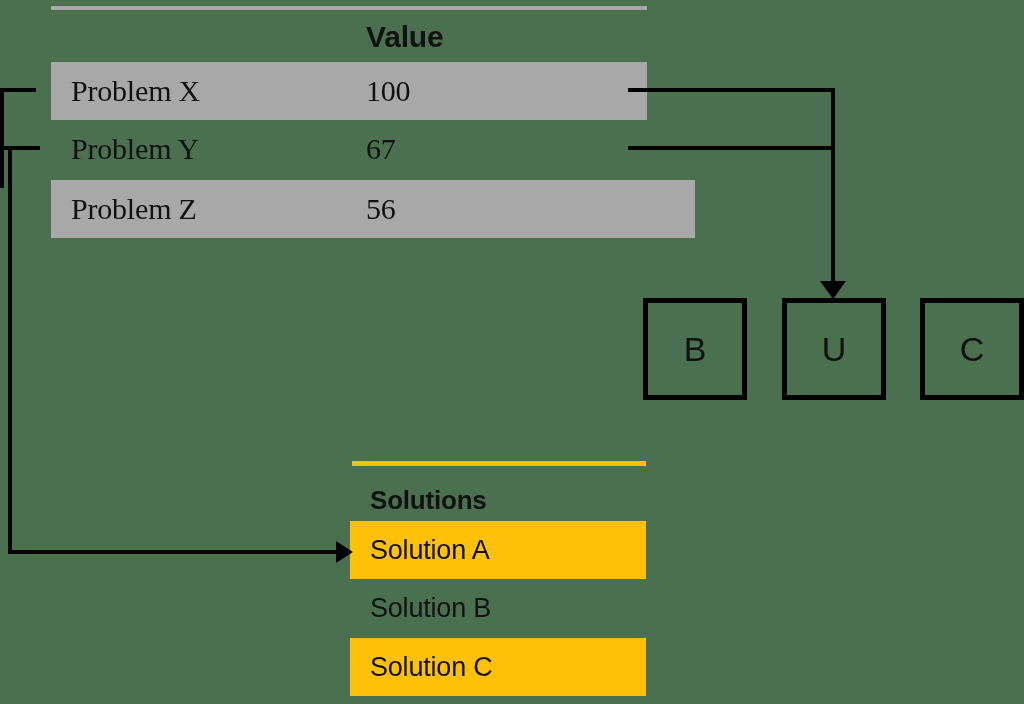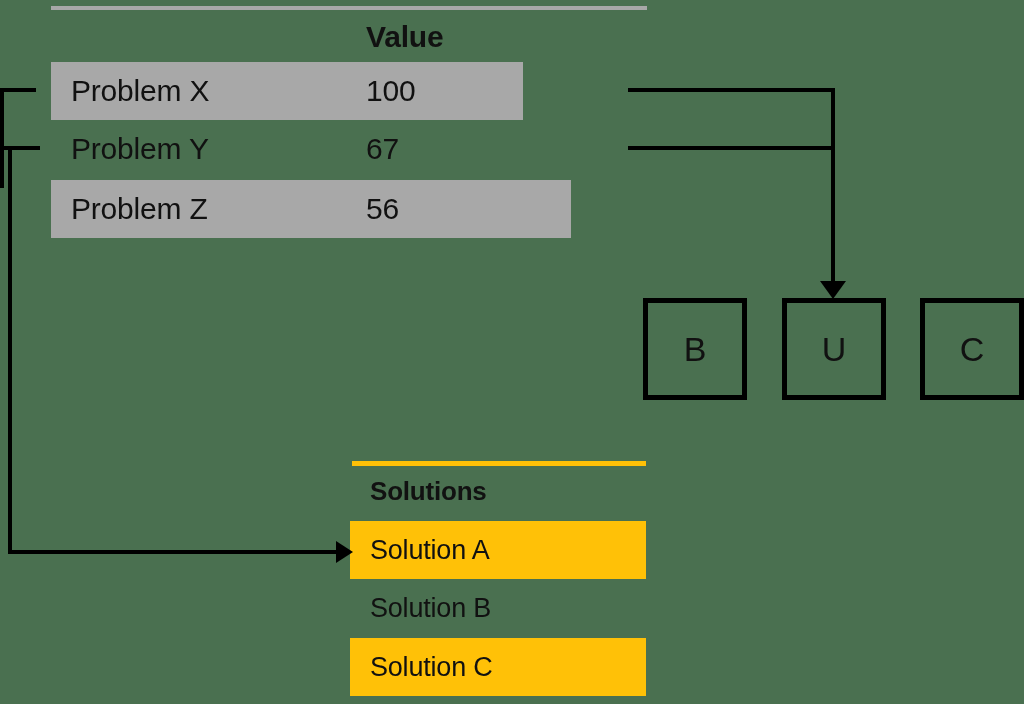--- a/index.html
+++ b/index.html
@@ -38,22 +38,23 @@
   }
   #problems-table .hdr-row {
     position: absolute;
     left: 0; top: 14px;
     width: 596px;
     height: 46px;
   }
   #problems-table .row {
     position: absolute;
     left: 0;
-    width: 472px;
+    width: 596px;
     height: 58px;
+    font-family: Liberation Serif, serif;
   }
   #problems-table .row.shaded { background: #a8a8a8; }
   #problems-table .row.r1 { top: 62px; }
   #problems-table .row.r2 { top: 120px; }
   #problems-table .row.r3 { top: 180px; padding-left: 48px; }
 
   .cell-name {
     position: absolute;
     left: 20px;
     top: 50%;
@@ -89,21 +90,21 @@
   }
   #solutions-table .rule {
     position: absolute;
     left: 2px; top: 3px;
     width: 294px;
     height: 5px;
     background: #ffc107;
   }
   #solutions-table .hdr-row {
     position: absolute;
-    left: 0; top: 12px;
+    left: 0; top: 21px;
     width: 296px;
     height: 42px;
   }
   #solutions-table .row {
     position: absolute;
     left: 0;
     width: 296px;
     height: 58px;
   }
   #solutions-table .row.shaded { background: #ffc107; }

